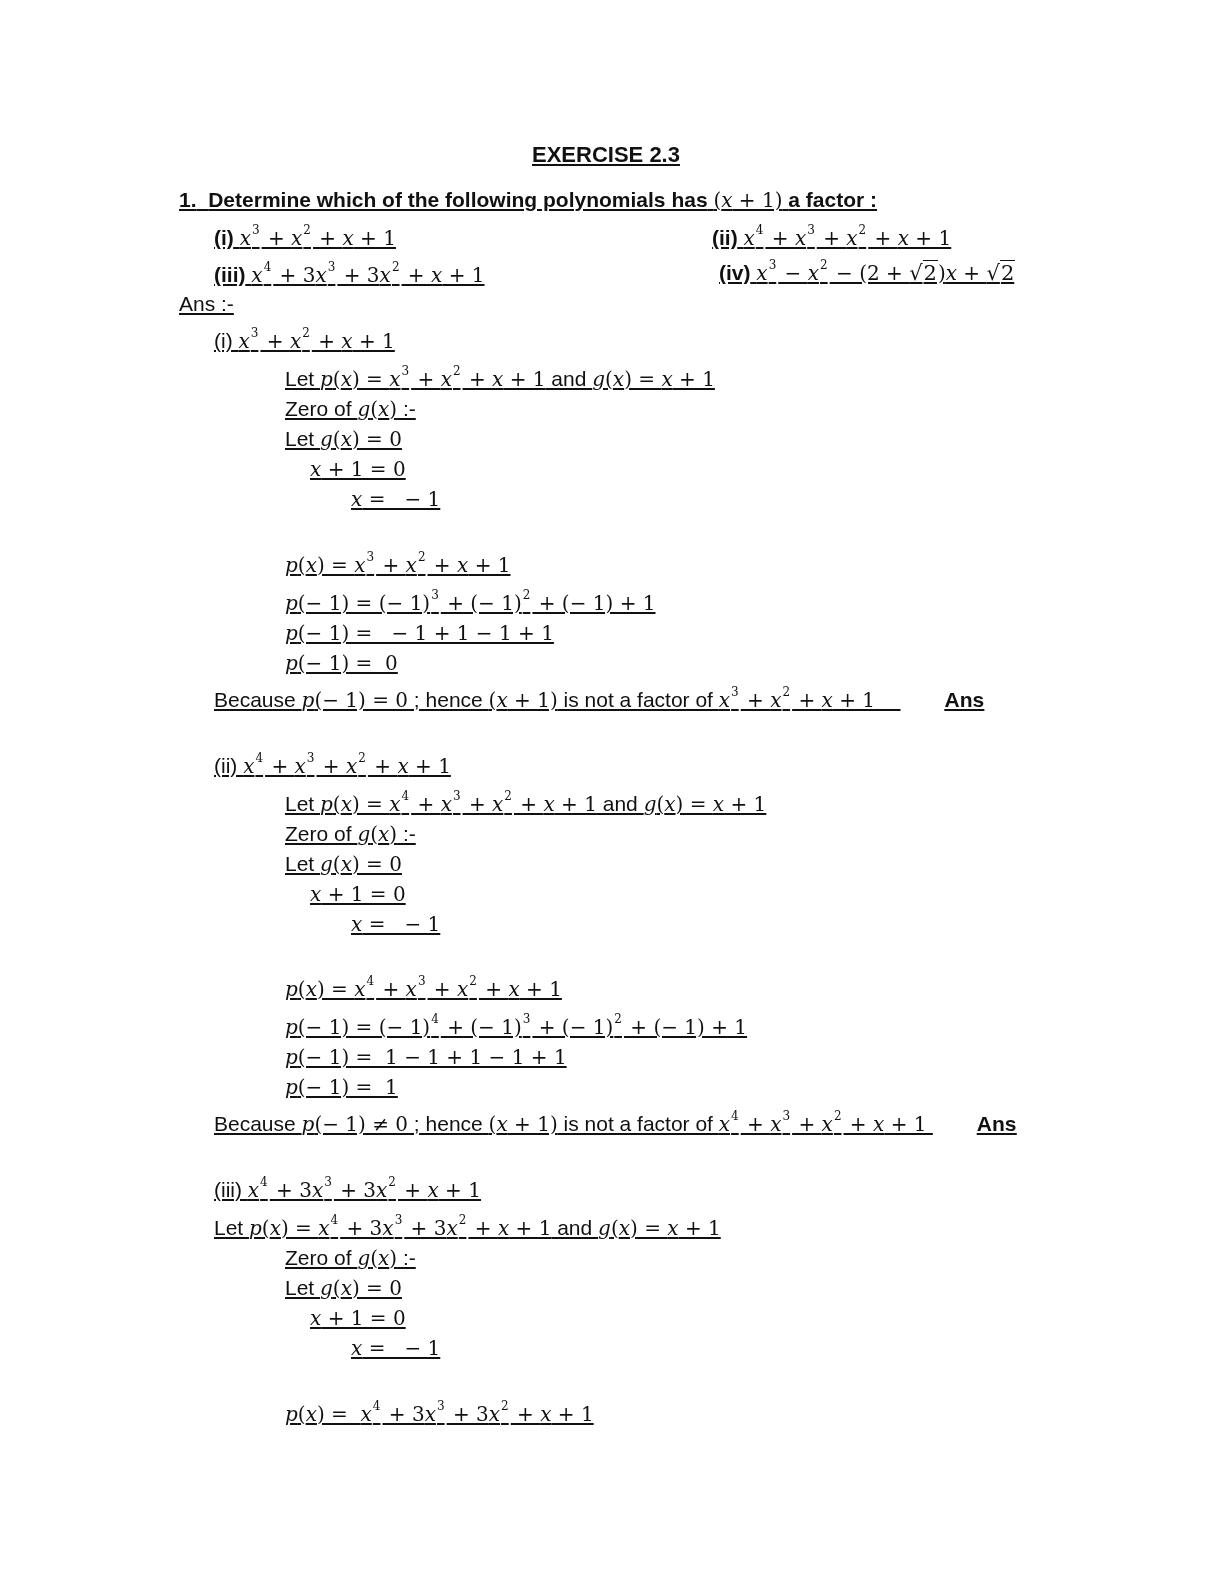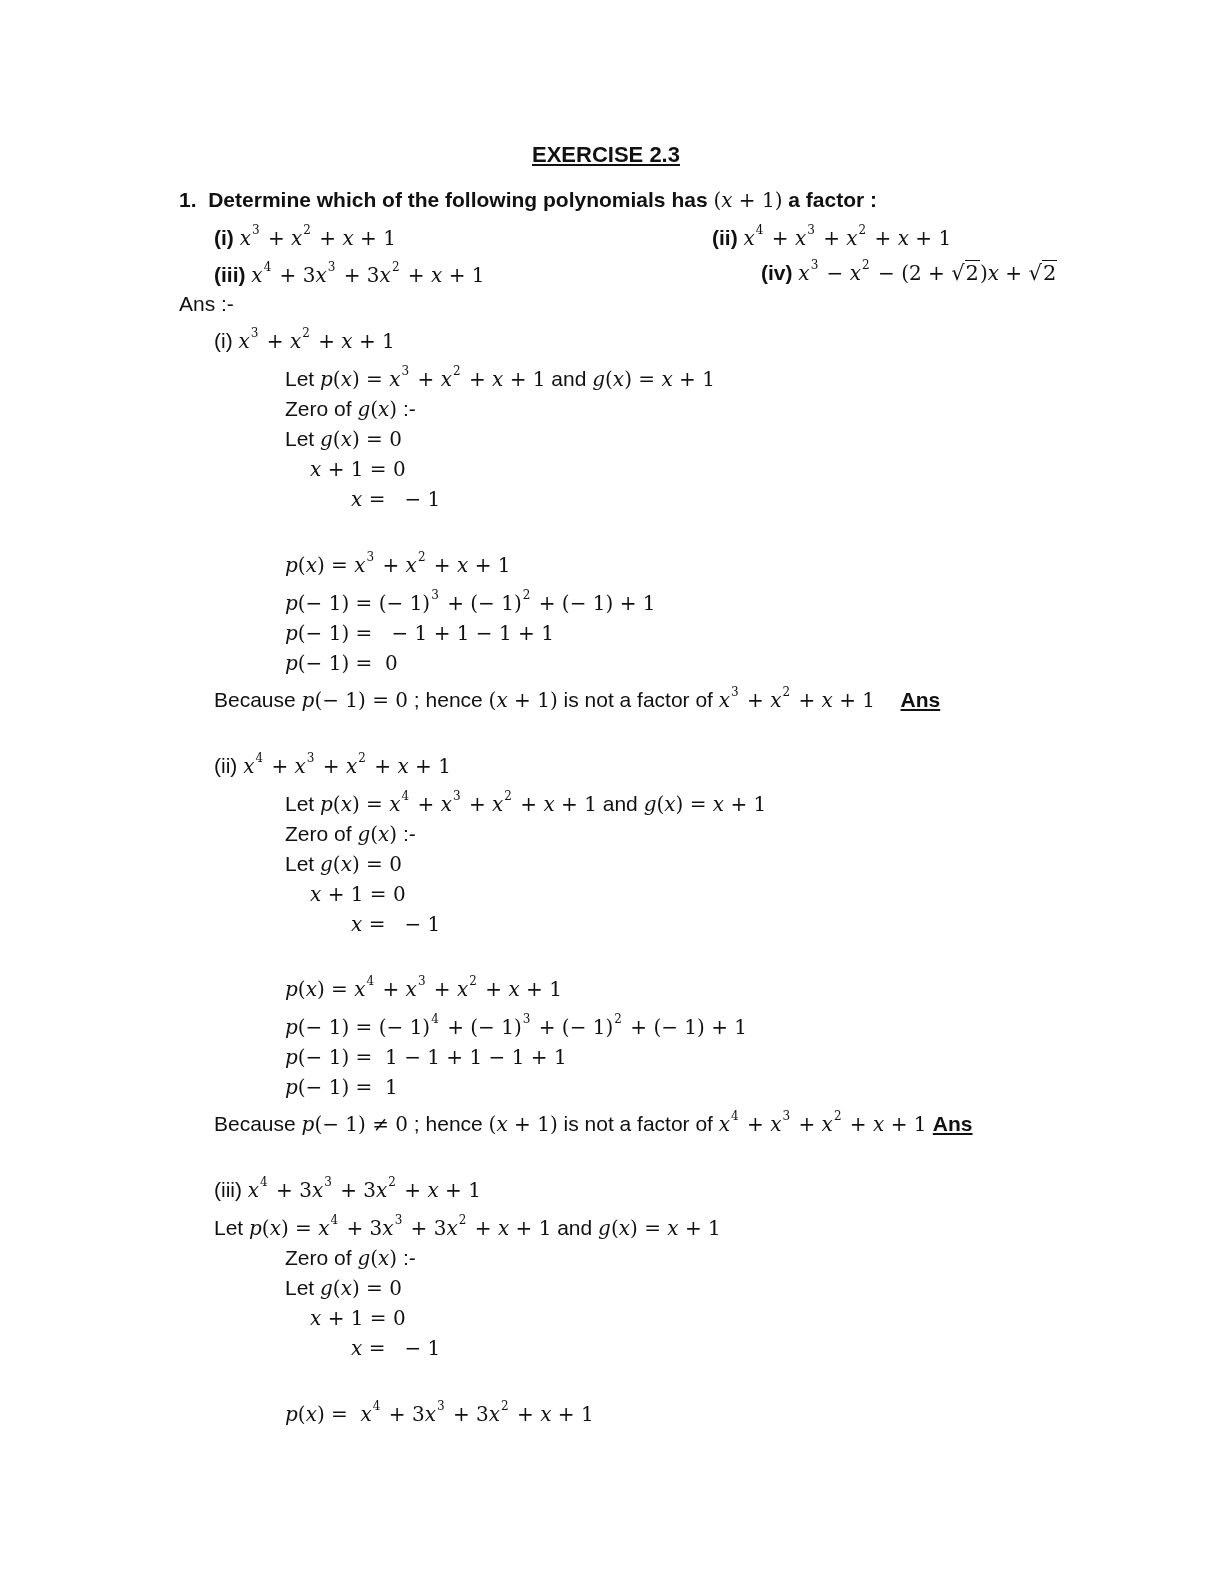--- a/index.html
+++ b/index.html
@@ -1,31 +1,31 @@
 <!DOCTYPE html>
 <html><head>
 <meta charset="utf-8">
 <style>
   html, body { margin: 0; padding: 0; background: #ffffff; }
   body { width: 1224px; height: 1584px; position: relative; overflow: hidden; color: #111; }
   .page { position: absolute; left: 0; top: 0; width: 1076px; height: 1584px; }
   .line {
     position: absolute; white-space: nowrap;
-    font-family: "Liberation Sans", sans-serif; font-size: 21px; line-height: 28px;
+    font-family: "Liberation Sans", sans-serif; font-size: 21px; line-height: 28px; text-decoration: underline;
   }
   .bold { font-weight: bold; }
   .title {
     position: absolute; left: 0; width: 1212px; top: 142px; text-align: center;
     font-family: "Liberation Sans", sans-serif; font-size: 22px; font-weight: bold;
     text-decoration: underline;
   }
   .m { font-family: "DejaVu Serif", serif; font-weight: normal; font-size: 20px; }
   .mi { font-family: "DejaVu Serif", serif; font-style: italic; font-weight: normal; font-size: 20px; }
   .sup { font-family: "DejaVu Serif", serif; font-weight: normal; font-size: 12px; vertical-align: 11px; line-height: 0; margin-left: 1px; margin-right: 2px; }
-  .ans { font-weight: bold; text-decoration: underline; }
+  .ans { font-weight: bold; text-decoration: underline; margin-left: 44px; }
   .sqrt { font-family: "DejaVu Serif", serif; font-weight: normal; }
   .sqrt-arg { border-top: 1.5px solid #111; padding: 0 1px; }
 </style>
 </head>
 <body>
 
 <div class="page">
   <div class="title">EXERCISE 2.3</div>
 
   <div class="line bold" style="left:179px; top:186px;">
@@ -40,21 +40,21 @@
     <span><span class="mi">x</span><span class="sup">3</span><span class="m">&nbsp;+&nbsp;</span><span class="mi">x</span><span class="sup">2</span><span class="m">&nbsp;+&nbsp;</span><span class="mi">x</span><span class="m">&nbsp;+&nbsp;1</span></span>
   </div>
   <div class="line" style="left:712px; top:224px;">
     <span class="bold">(ii)</span>
     <span><span class="mi">x</span><span class="sup">4</span><span class="m">&nbsp;+&nbsp;</span><span class="mi">x</span><span class="sup">3</span><span class="m">&nbsp;+&nbsp;</span><span class="mi">x</span><span class="sup">2</span><span class="m">&nbsp;+&nbsp;</span><span class="mi">x</span><span class="m">&nbsp;+&nbsp;1</span></span>
   </div>
   <div class="line" style="left:214px; top:261px;">
     <span class="bold">(iii)</span>
     <span><span class="mi">x</span><span class="sup">4</span><span class="m">&nbsp;+&nbsp;3</span><span class="mi">x</span><span class="sup">3</span><span class="m">&nbsp;+&nbsp;3</span><span class="mi">x</span><span class="sup">2</span><span class="m">&nbsp;+&nbsp;</span><span class="mi">x</span><span class="m">&nbsp;+&nbsp;1</span></span>
   </div>
-  <div class="line" style="left:719px; top:259px;margin-left:42px;">
+  <div class="line" style="left:719px; top:259px;">
     <span class="bold">(iv)</span>
     <span><span class="mi">x</span><span class="sup">3</span><span class="m">&nbsp;−&nbsp;</span><span class="mi">x</span><span class="sup">2</span><span class="m">&nbsp;−&nbsp;(2&nbsp;+&nbsp;</span><span class="sqrt"><span>√</span><span class="sqrt-arg">2</span></span><span class="m">)</span><span class="mi">x</span><span class="m">&nbsp;+&nbsp;</span><span class="sqrt"><span>√</span><span class="sqrt-arg">2</span></span></span>
   </div>
 
   <div class="line" style="left:179px; top:290px;">Ans :-</div>
 
   <div id="solution-lines">
       <div class="line" style="left: 214px; top: 327px;"><span>(i) </span><span class="mi">x</span><span class="sup">3</span><span class="m">&nbsp;+&nbsp;</span><span class="mi">x</span><span class="sup">2</span><span class="m">&nbsp;+&nbsp;</span><span class="mi">x</span><span class="m">&nbsp;+&nbsp;1</span></div>
       <div class="line" style="left: 285px; top: 365px;"><span>Let </span><span class="mi">p</span><span class="m">(</span><span class="mi">x</span><span class="m">)&nbsp;=&nbsp;</span><span class="mi">x</span><span class="sup">3</span><span class="m">&nbsp;+&nbsp;</span><span class="mi">x</span><span class="sup">2</span><span class="m">&nbsp;+&nbsp;</span><span class="mi">x</span><span class="m">&nbsp;+&nbsp;1</span><span> and </span><span class="mi">g</span><span class="m">(</span><span class="mi">x</span><span class="m">)&nbsp;=&nbsp;</span><span class="mi">x</span><span class="m">&nbsp;+&nbsp;1</span></div>
       <div class="line" style="left: 285px; top: 395px;"><span>Zero of </span><span class="mi">g</span><span class="m">(</span><span class="mi">x</span><span class="m">)</span><span> :-</span></div>

